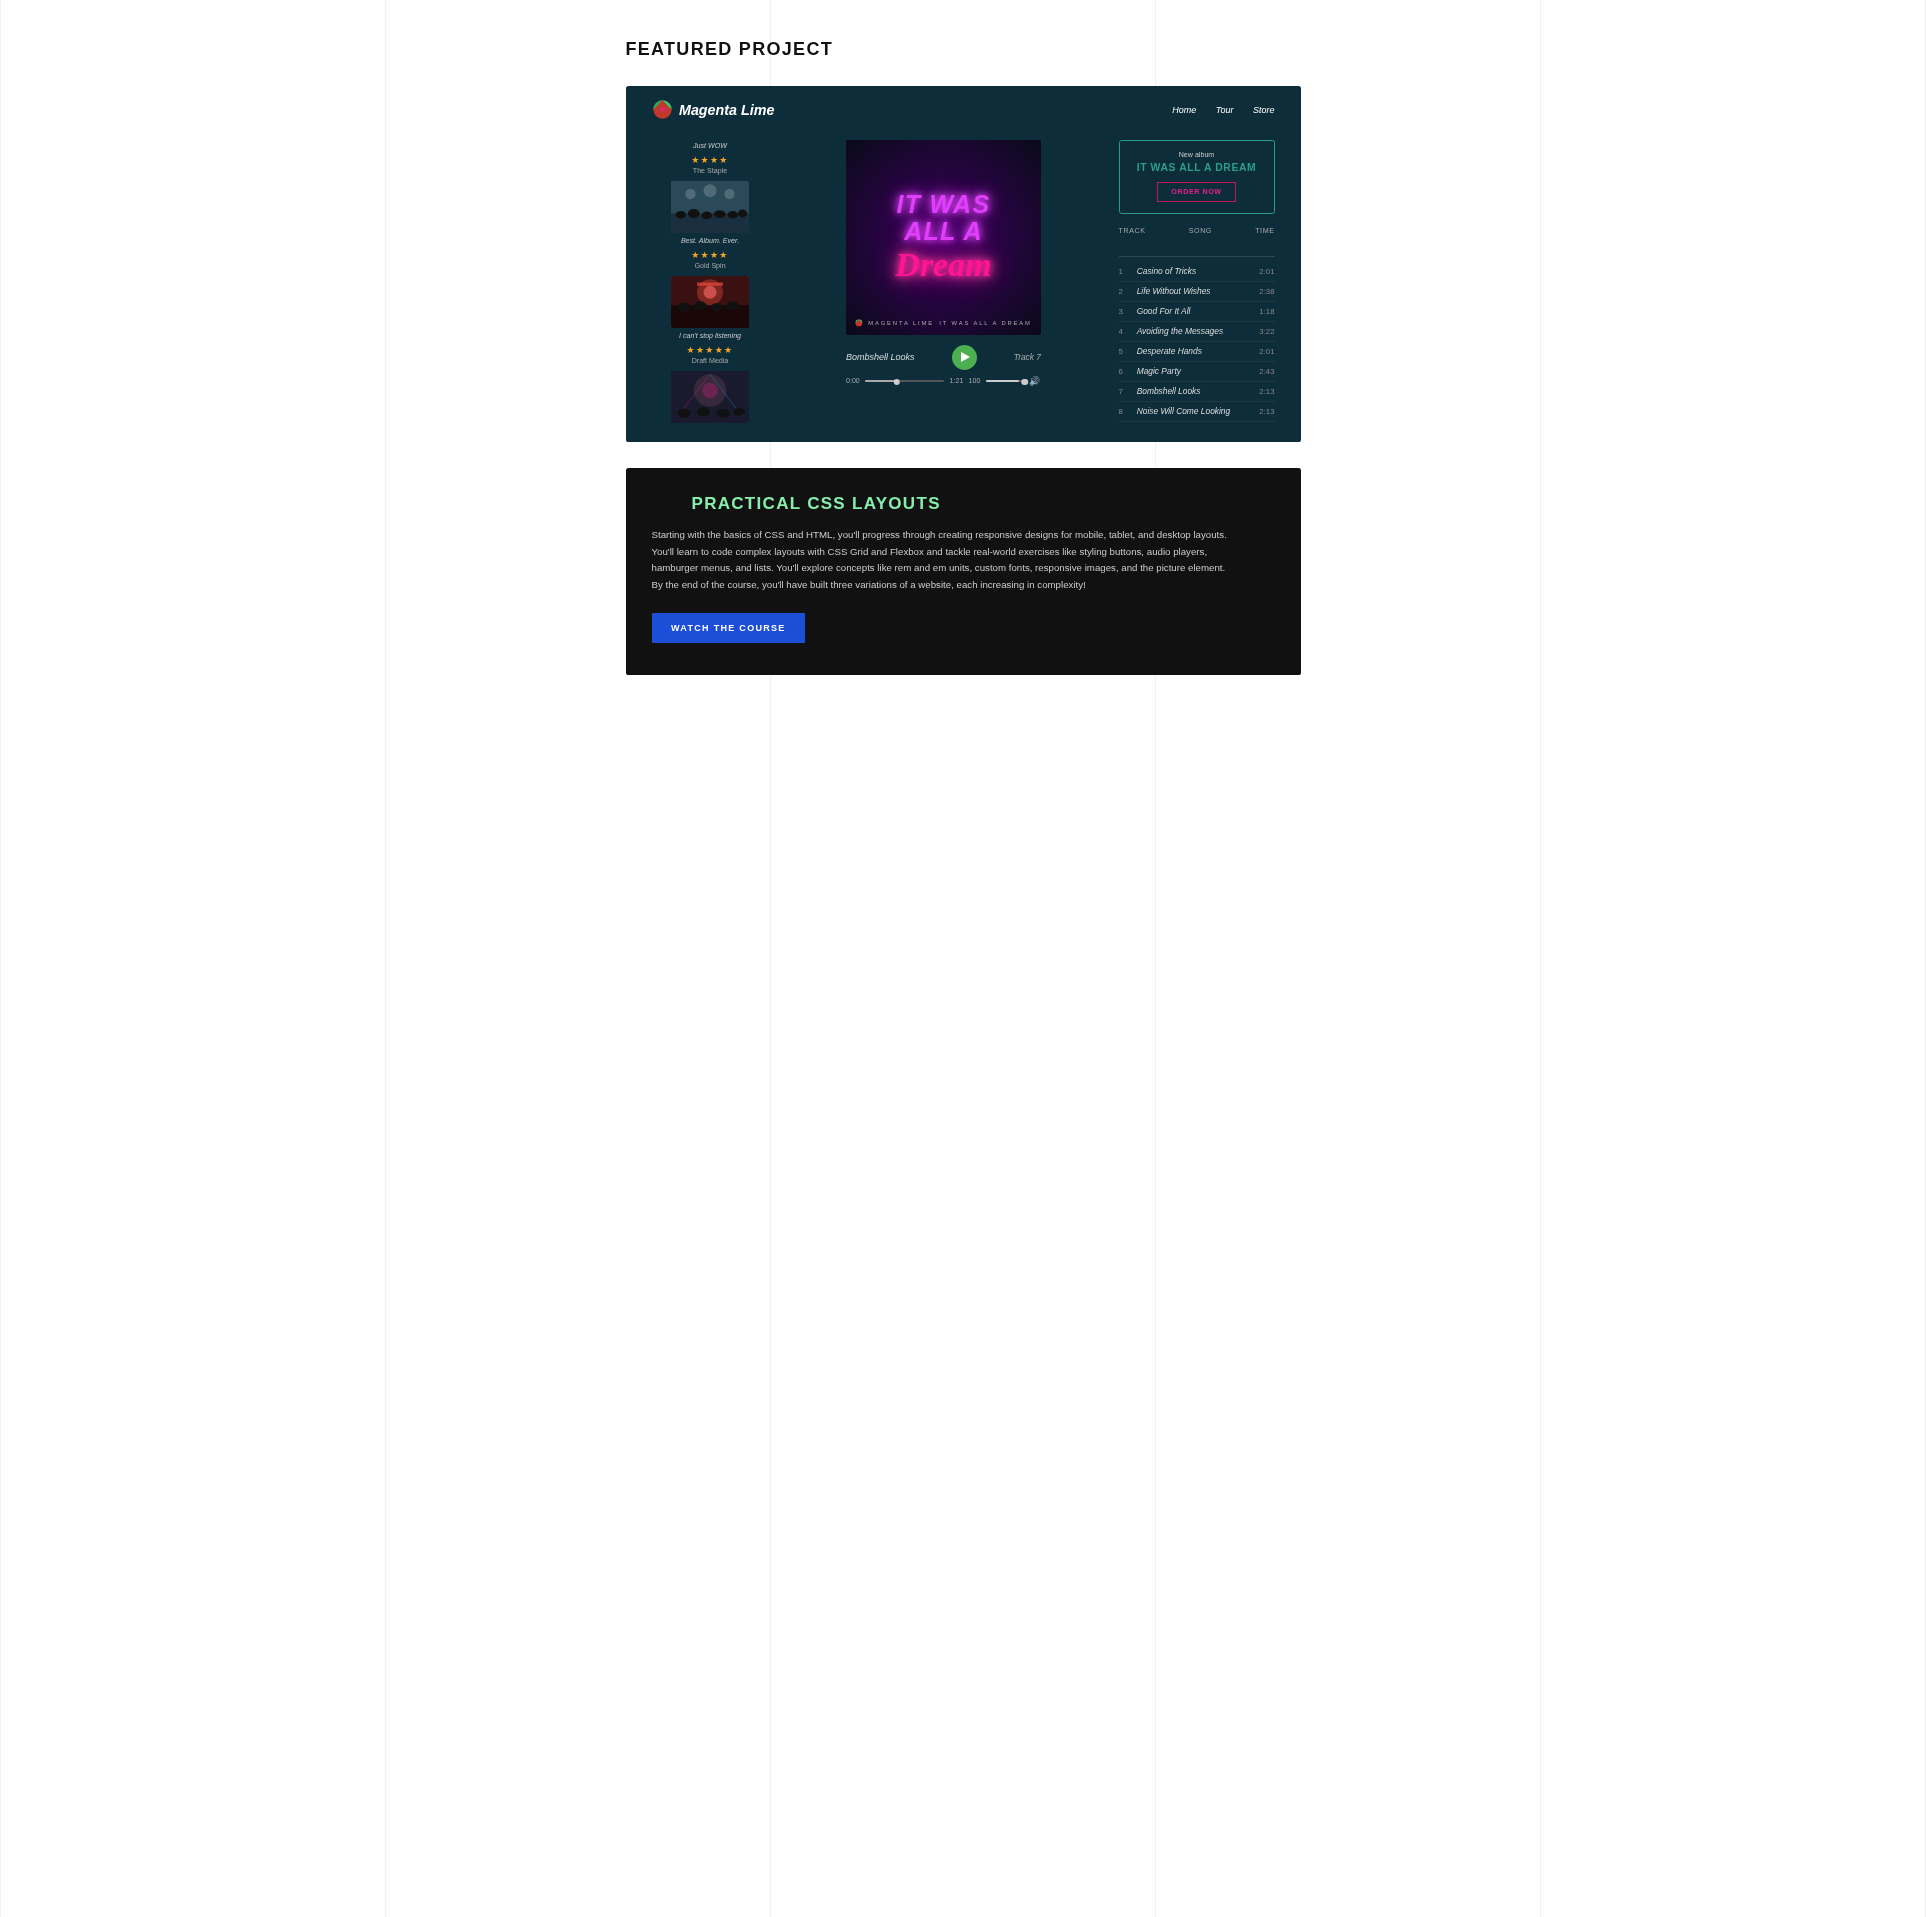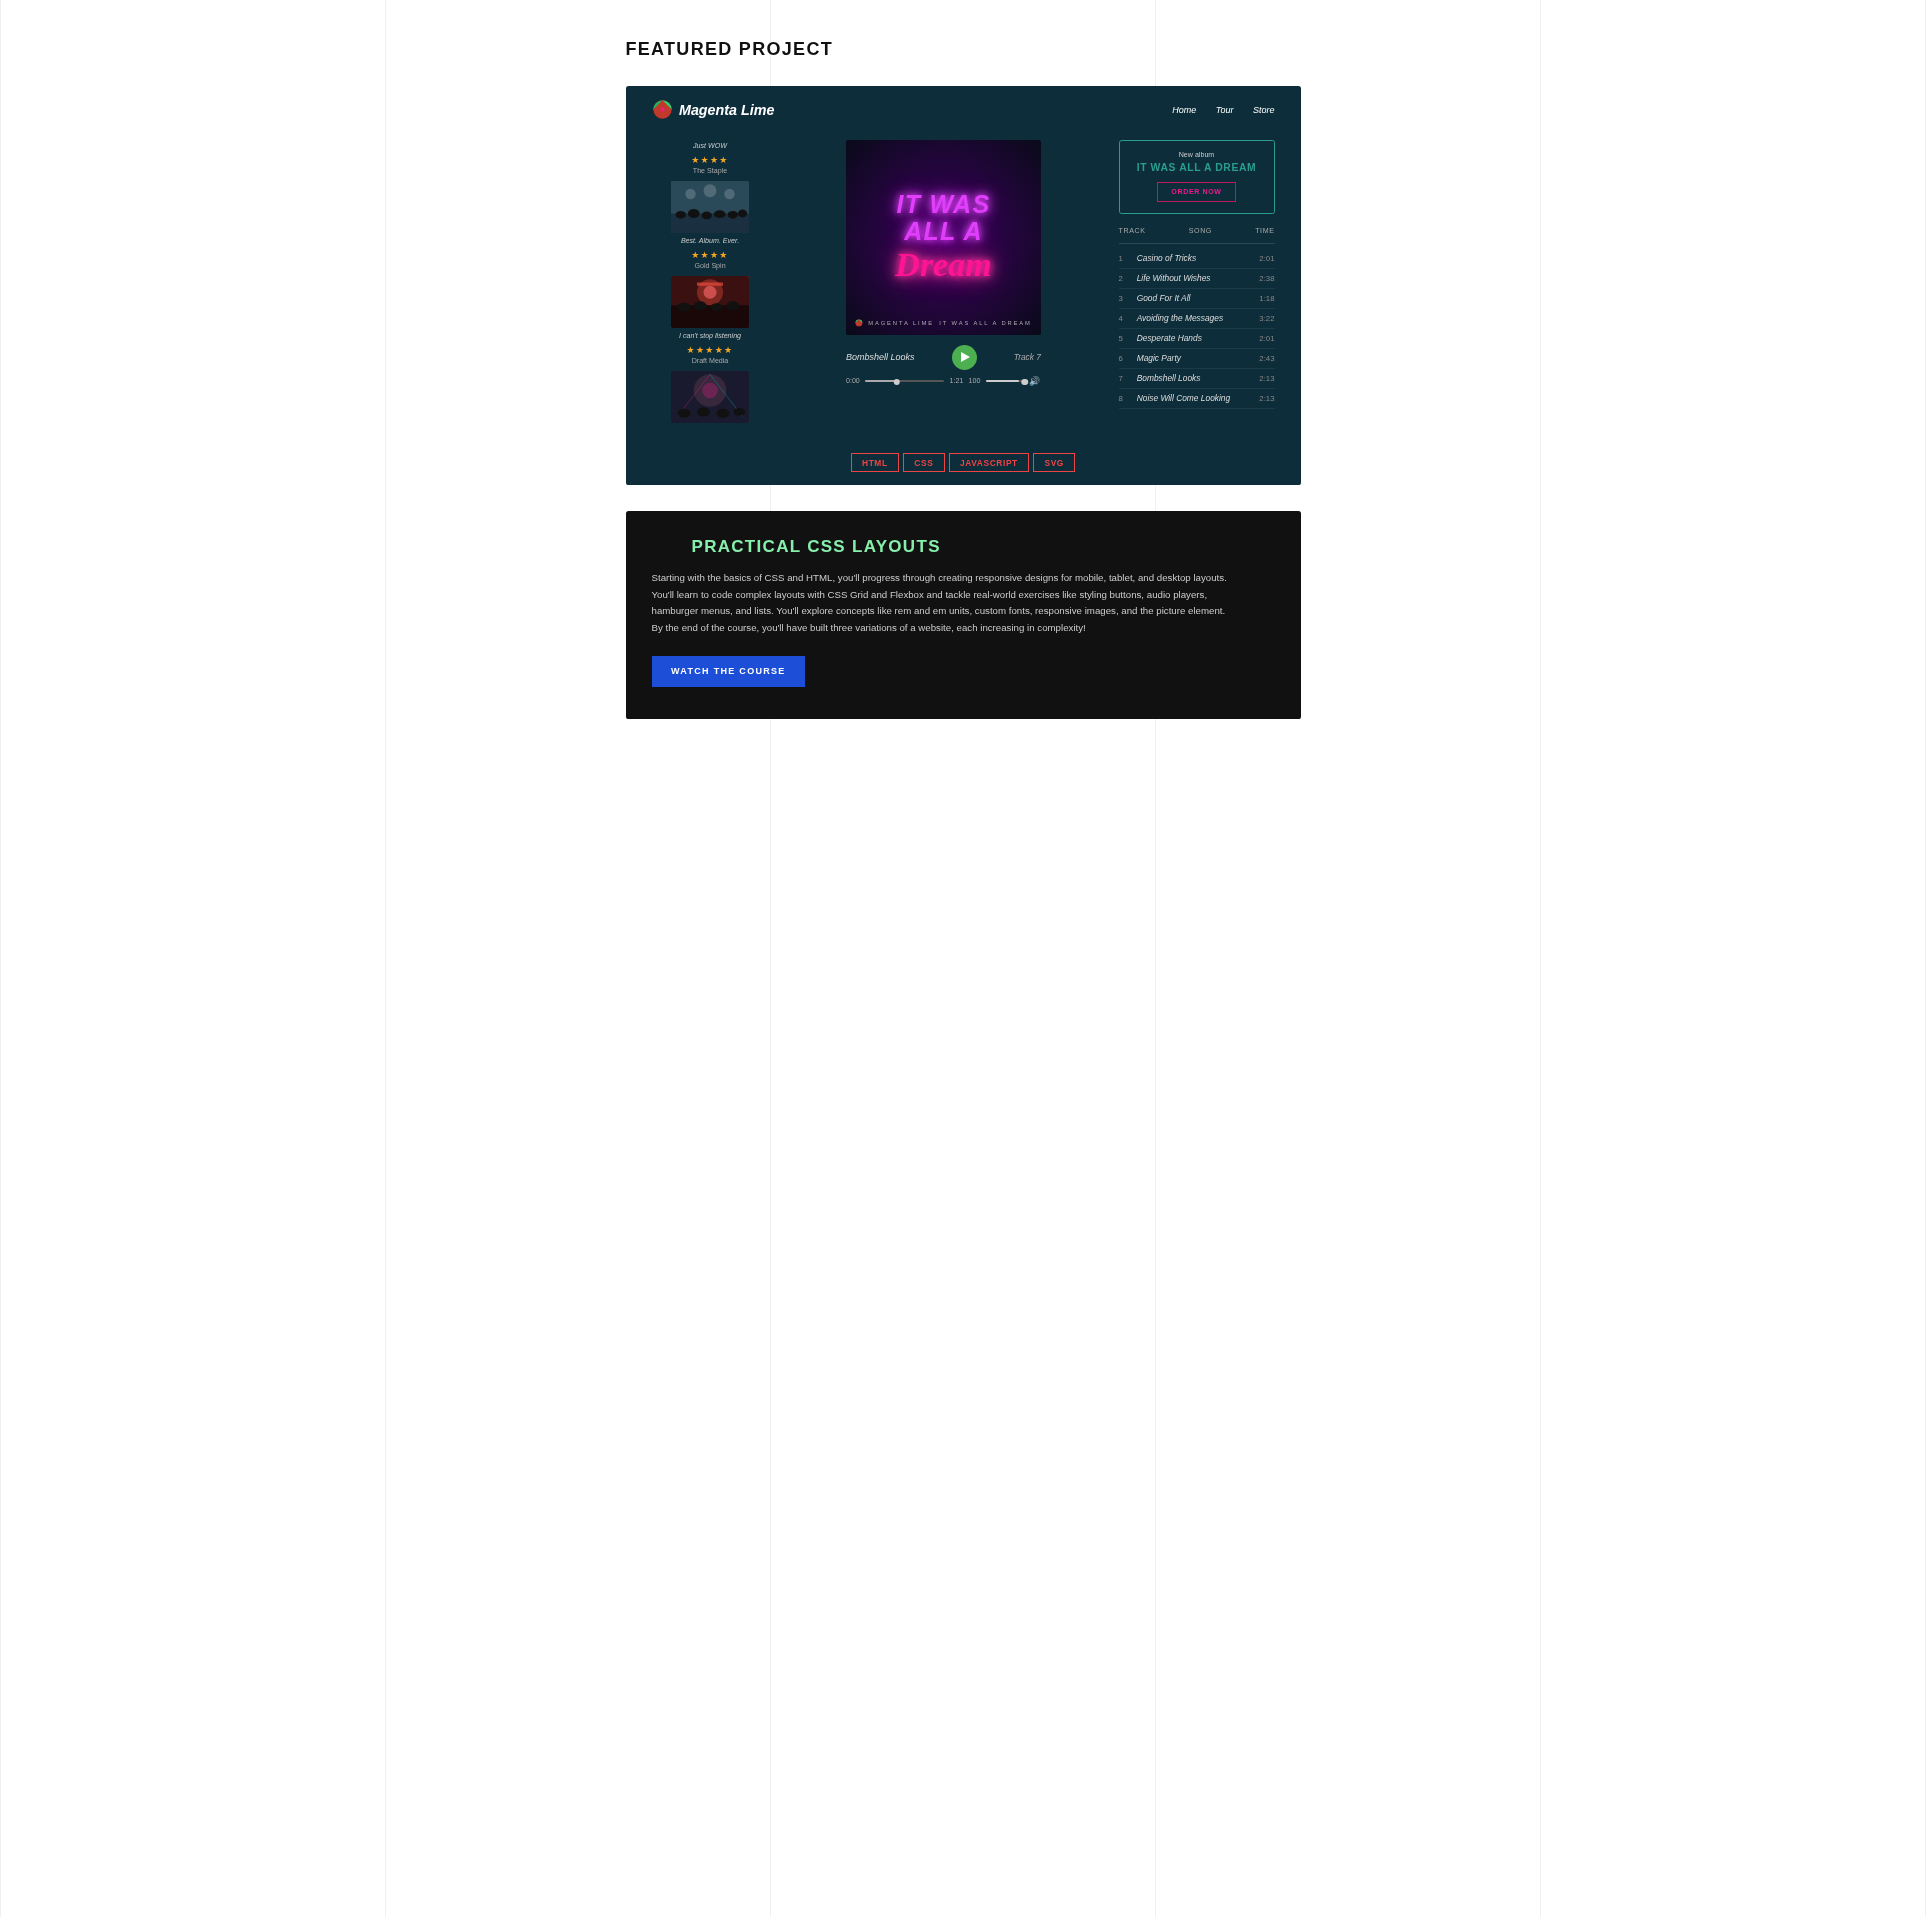--- a/index.html
+++ b/index.html
@@ -369,21 +369,21 @@
       font-size: 7.1px;
       letter-spacing: 0.6px;
       cursor: pointer;
       font-weight: 600;
     }
 
     .tracklist-header {
       display: flex;
       justify-content: space-between;
       border-bottom: 0.6px solid #2a4a5a;
-      padding-bottom: 8px;
+      padding-bottom: 21px;
       margin-bottom: 5.2px;
     }
 
     .tracklist-header-col {
       font-size: 7.1px;
       color: #aaa;
       letter-spacing: 0.6px;
       text-transform: uppercase;
     }
 
@@ -702,26 +702,20 @@
               <div class="track-row">
       <span class="track-num">8</span>
       <span class="track-song">Noise Will Come Looking</span>
       <span class="track-time">2:13</span>
     </div>
             </div>
         </div>
 
       </div>
 
-      <div class="tech-tabs">
-        <button class="tech-tab">HTML</button>
-        <button class="tech-tab">CSS</button>
-        <button class="tech-tab">JAVASCRIPT</button>
-        <button class="tech-tab">SVG</button>
-      </div>
 
     </div>
   </div>
 
   <div class="course-section">
     <h3 class="course-title">PRACTICAL CSS LAYOUTS</h3>
     <p class="course-description">Starting with the basics of CSS and HTML, you'll progress through creating responsive designs for mobile, tablet, and desktop layouts. You'll learn to code complex layouts with CSS Grid and Flexbox and tackle real-world exercises like styling buttons, audio players, hamburger menus, and lists. You'll explore concepts like rem and em units, custom fonts, responsive images, and the picture element. By the end of the course, you'll have built three variations of a website, each increasing in complexity!</p>
     <button class="watch-btn">WATCH THE COURSE</button>
   </div>
 </div>

